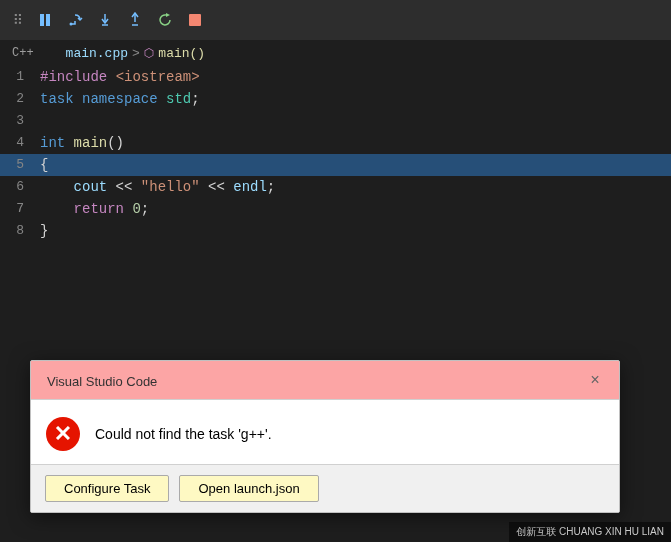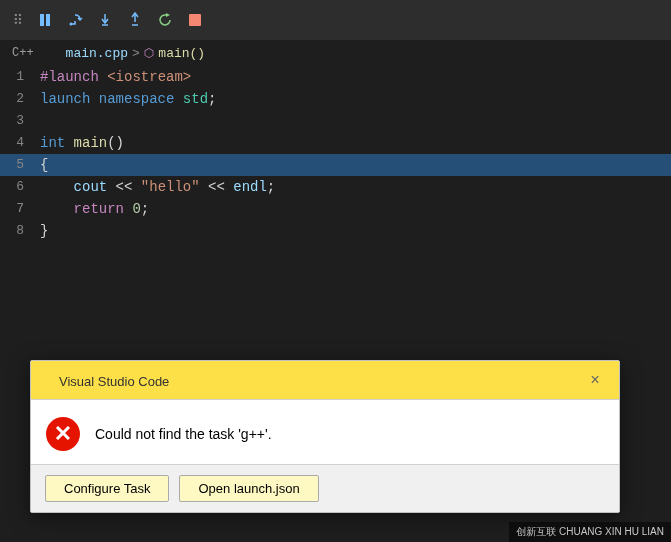--- a/index.html
+++ b/index.html
@@ -106,22 +106,22 @@
       top: 360px;
       left: 30px;
       width: 590px;
       background: #f0f0f0;
       border: 1px solid #c0c0c0;
       border-radius: 2px;
       box-shadow: 0 4px 20px rgba(0,0,0,0.5);
       z-index: 100;
     }
     .dialog-title-bar {
-      background: #fde047;
-      padding: 10px 14px 8px 28px;
+      background: #fca5a5;
+      padding: 10px 14px 8px 16px;
       display: flex;
       align-items: center;
       justify-content: space-between;
       border-bottom: 1px solid #d0d0d0;
     }
     .dialog-title {
       font-family: 'Segoe UI', Arial, sans-serif;
       font-size: 13px;
       color: #333;
     }
@@ -243,26 +243,26 @@
   <span class="breadcrumb-cpp">main.cpp</span>
   <span class="breadcrumb-sep">&gt;</span>
   <span class="breadcrumb-icon">⬡</span>
   <span class="breadcrumb-func">main()</span>
 </div>
 
 <div class="code-editor">
 
   <div class="code-line">
     <span class="line-num">1</span>
-    <span class="code-content"><span class="kw-include">#launch </span><span class="include-file">&lt;iostream&gt;</span></span>
+    <span class="code-content"><span class="kw-include">#include </span><span class="include-file">&lt;iostream&gt;</span></span>
   </div>
 
   <div class="code-line">
     <span class="line-num">2</span>
-    <span class="code-content"><span class="kw-using">launch </span><span class="kw-namespace">namespace </span><span class="kw-std">std</span>;</span>
+    <span class="code-content"><span class="kw-using">task </span><span class="kw-namespace">namespace </span><span class="kw-std">std</span>;</span>
   </div>
 
   <div class="code-line">
     <span class="line-num">3</span>
     <span class="code-content"> </span>
   </div>
 
   <div class="code-line">
     <span class="line-num">4</span>
     <span class="code-content"><span class="kw-int">int </span><span class="kw-main">main</span>()</span>

